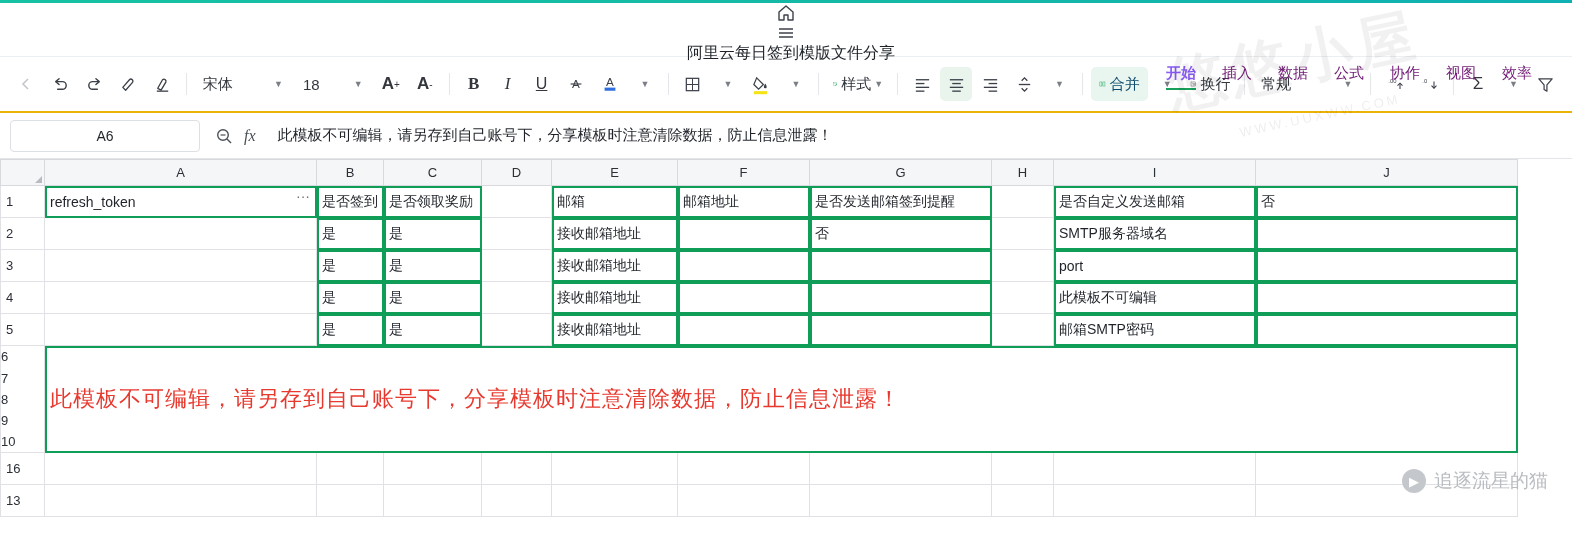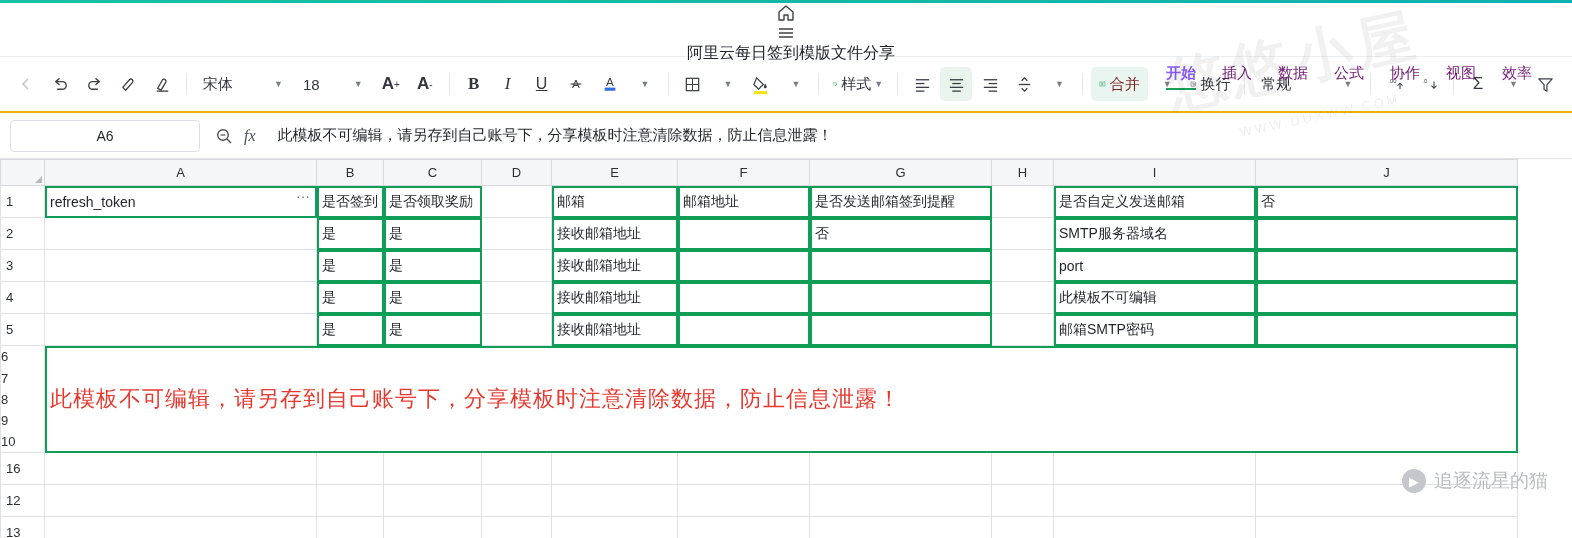--- a/index.html
+++ b/index.html
@@ -109,21 +109,21 @@
     justify-content: flex-start;
     padding-left: 8px;
   }
   .numfmt {
     width: 92px;
     justify-content: flex-start;
     padding-left: 8px;
   }
   .merge-btn {
     background: #e9f6ef;
-    color: #7f1d1d;
+    color: #0c4a6e;
     padding: 0 8px;
   }
   
   .formulabar {
     height: 46px;
     display: flex;
     align-items: center;
     padding: 0 10px;
     gap: 8px;
     border-bottom: 1px solid #e3e5e8;
@@ -653,33 +653,20 @@
             <td></td>
             <td></td>
             <td></td>
             <td></td>
             <td></td>
             <td></td>
             <td></td>
             <td></td>
         </tr>
         <tr>
-          <th class="rowhdr">12</th>
-          <td></td>
-            <td></td>
-            <td></td>
-            <td></td>
-            <td></td>
-            <td></td>
-            <td></td>
-            <td></td>
-            <td></td>
-            <td></td>
-        </tr>
-        <tr>
           <th class="rowhdr">13</th>
           <td></td>
             <td></td>
             <td></td>
             <td></td>
             <td></td>
             <td></td>
             <td></td>
             <td></td>
             <td></td>

